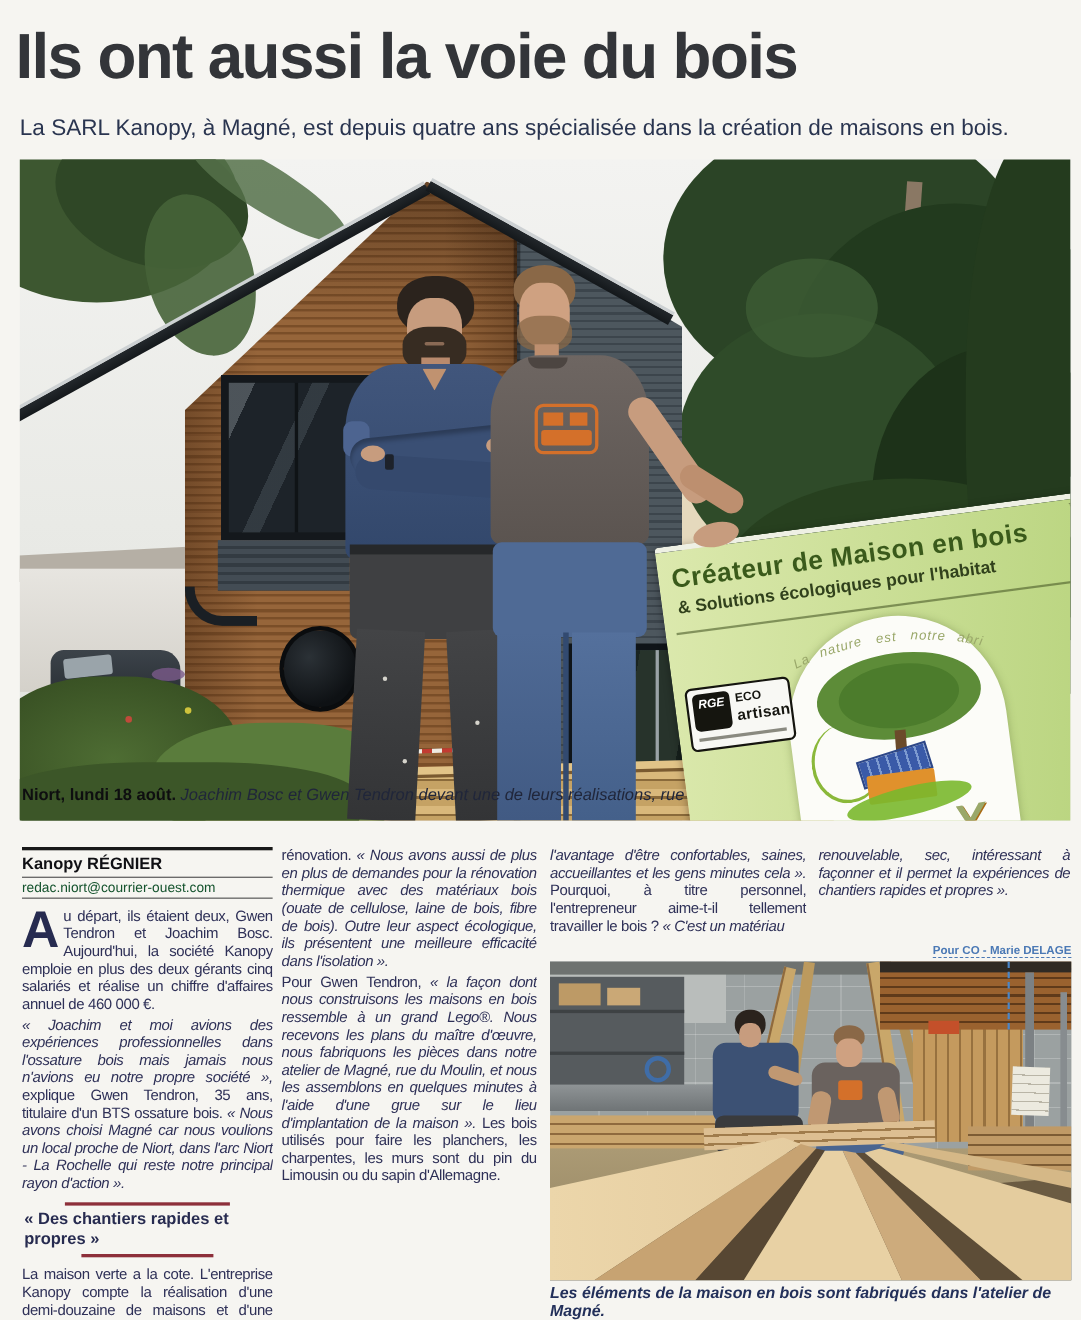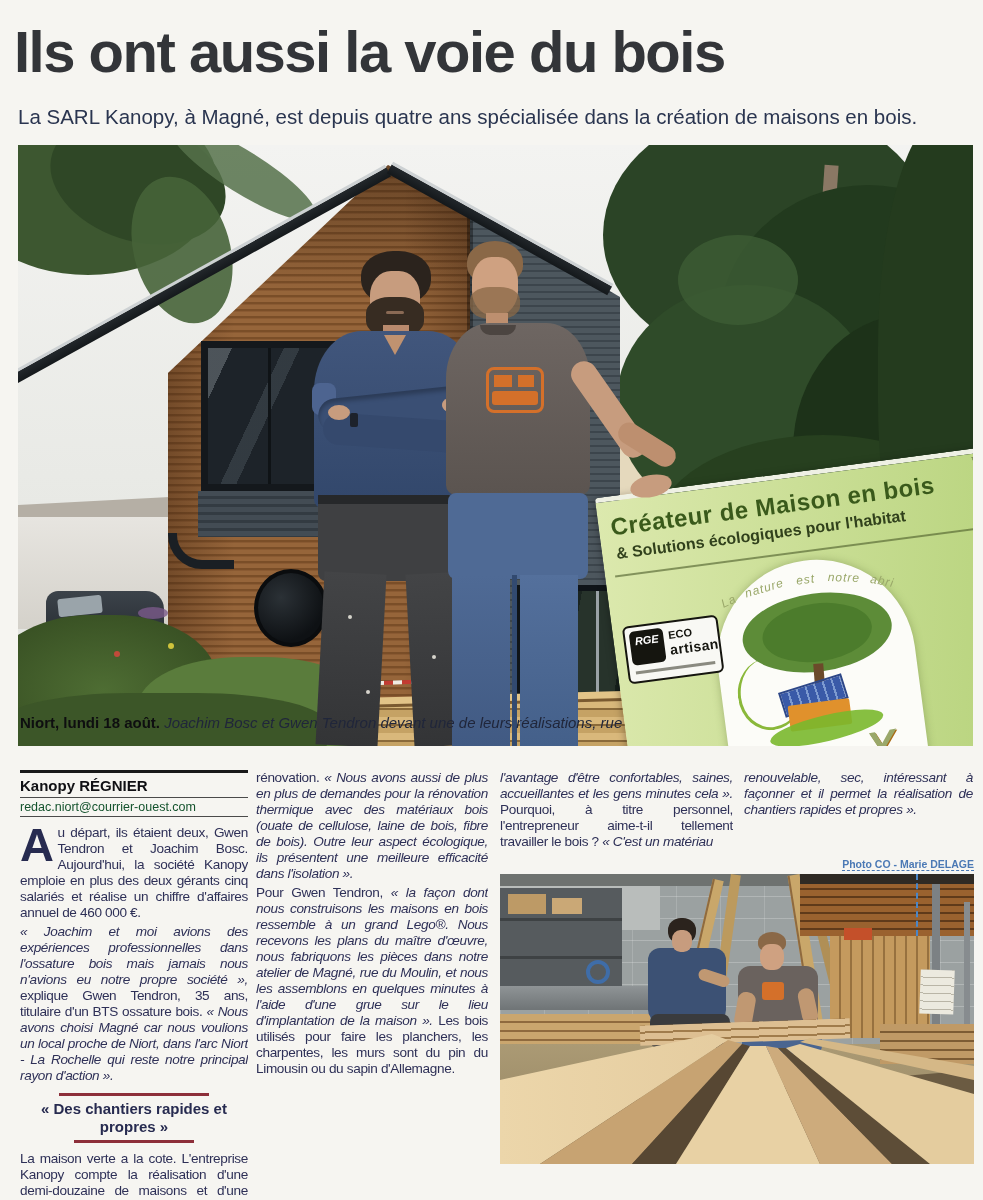--- a/index.html
+++ b/index.html
@@ -163,21 +163,21 @@
   .it{font-style:italic;}
   .dropcap{float:left;font-size:47px;line-height:40px;font-weight:bold;color:#272b50;padding-right:4px;}
   .byline{margin-bottom:8px;}
   .bl-rt{height:3px;background:#191919;margin-bottom:4px;}
   .bl-name{font-size:15px;font-weight:bold;color:#101014;margin:1px 0 3px;}
   .bl-r{height:1px;background:#4a4a4a;margin:2px 0;}
   .bl-email{font-size:12.5px;color:#14532d;margin:2px 0;}
   .pullquote{margin:9px 2px 8px;}
   .pq-rule{height:3px;background:#8d2f3a;margin:0 auto;}
   .pqw1{width:150px;} .pqw2{width:120px;}
-  .pq-text{text-align:center;font-size:15px;font-weight:bold;color:#272b50;margin:4px 0;line-height:18px;}
+  .pq-text{font-size:15px;font-weight:bold;color:#272b50;margin:4px 0;line-height:18px;}
 
   
   .credit2{position:absolute;left:500px;top:88px;width:474px;text-align:right;font-size:10.5px;font-weight:bold;
     color:#4b79b5;}
   .credit2 span{border-bottom:1px dashed #4b79b5;}
   .p2{position:absolute;left:500px;top:104px;width:474px;height:290px;overflow:hidden;background:#9ba1a1;}
   .p2 div{position:absolute;}
   .p2-wall{left:0;top:0;width:474px;height:190px;
     background-image:repeating-linear-gradient(to bottom,rgba(255,255,255,.22) 0 1px,transparent 1px 22px),
                      repeating-linear-gradient(to right,rgba(255,255,255,.15) 0 1px,transparent 1px 44px);}
@@ -374,24 +374,24 @@
   <div class="col c2" data-name="article-column-2">
     <p data-name="paragraph"><span data-name="body-text">rénovation. </span><span class="it" data-name="quote-text">« Nous avons aussi de plus en plus de demandes pour la rénovation thermique avec des matériaux bois (ouate de cellulose, laine de bois, fibre de bois). Outre leur aspect écologique, ils présentent une meilleure efficacité dans l'isolation ».</span></p>
     <p data-name="paragraph"><span data-name="body-text">Pour Gwen Tendron, </span><span class="it" data-name="quote-text">« la façon dont nous construisons les maisons en bois ressemble à un grand Lego®. Nous recevons les plans du maître d'œuvre, nous fabriquons les pièces dans notre atelier de Magné, rue du Moulin, et nous les assemblons en quelques minutes à l'aide d'une grue sur le lieu d'implantation de la maison ».</span><span data-name="body-text"> Les bois utilisés pour faire les planchers, les charpentes, les murs sont du pin du Limousin ou du sapin d'Allemagne.</span></p>
   </div>
 
   <div class="col c3" data-name="article-column-3">
     <p data-name="paragraph"><span class="it" data-name="quote-text">l'avantage d'être confortables, saines, accueillantes et les gens minutes cela ». </span><span data-name="body-text">Pourquoi, à titre personnel, l'entrepreneur aime-t-il tellement travailler le bois ? </span><span class="it" data-name="quote-text">« C'est un matériau</span></p>
   </div>
 
   <div class="col c4" data-name="article-column-4">
-    <p data-name="paragraph"><span class="it" data-name="quote-text">renouvelable, sec, intéressant à façonner et il permet la réalisation de chantiers rapides et propres ».</span></p>
-  </div>
-
-  <div class="credit2" data-name="workshop-photo-credit"><span data-name="photo-credit-text">Photo CO - Marie DELAGE</span></div>
+    <p data-name="paragraph"><span class="it" data-name="quote-text">renouvelable, sec, intéressant à façonner et il permet la expériences de chantiers rapides et propres ».</span></p>
+  </div>
+
+  <div class="credit2" data-name="workshop-photo-credit"><span data-name="photo-credit-text">Pour CO - Marie DELAGE</span></div>
 
   <div class="p2" data-name="workshop-photo">
     <div class="p2-wall" data-name="block-wall"></div>
     <div class="p2-wall-lt" data-name="wall-highlight"></div>
     <div class="p2-top" data-name="ceiling-shadow"></div>
     <div class="p2-shelf" data-name="storage-shelf"></div>
     <div class="p2-shelf-l1" data-name="shelf-edge"></div>
     <div class="p2-shelf-l2" data-name="shelf-edge"></div>
     <div class="p2-box1" data-name="cardboard-box"></div>
     <div class="p2-box2" data-name="cardboard-box"></div>
@@ -429,13 +429,14 @@
     <div class="bm bm1t" data-name="foreground-beam"></div>
     <div class="bm bm1s" data-name="foreground-beam-side"></div>
     <div class="bm bmg1" data-name="beam-gap"></div>
     <div class="bm bm2t" data-name="foreground-beam"></div>
     <div class="bm bm2s" data-name="foreground-beam-side"></div>
     <div class="bm bmg2" data-name="beam-gap"></div>
     <div class="bm bm3t" data-name="foreground-beam"></div>
     <div class="bm bm3e" data-name="foreground-beam-edge"></div>
   </div>
 
+  <div class="cap2" data-name="workshop-photo-caption">Les éléments de la maison en bois sont fabriqués dans l'atelier de Magné.</div>
 </div>
 
 </body></html>

